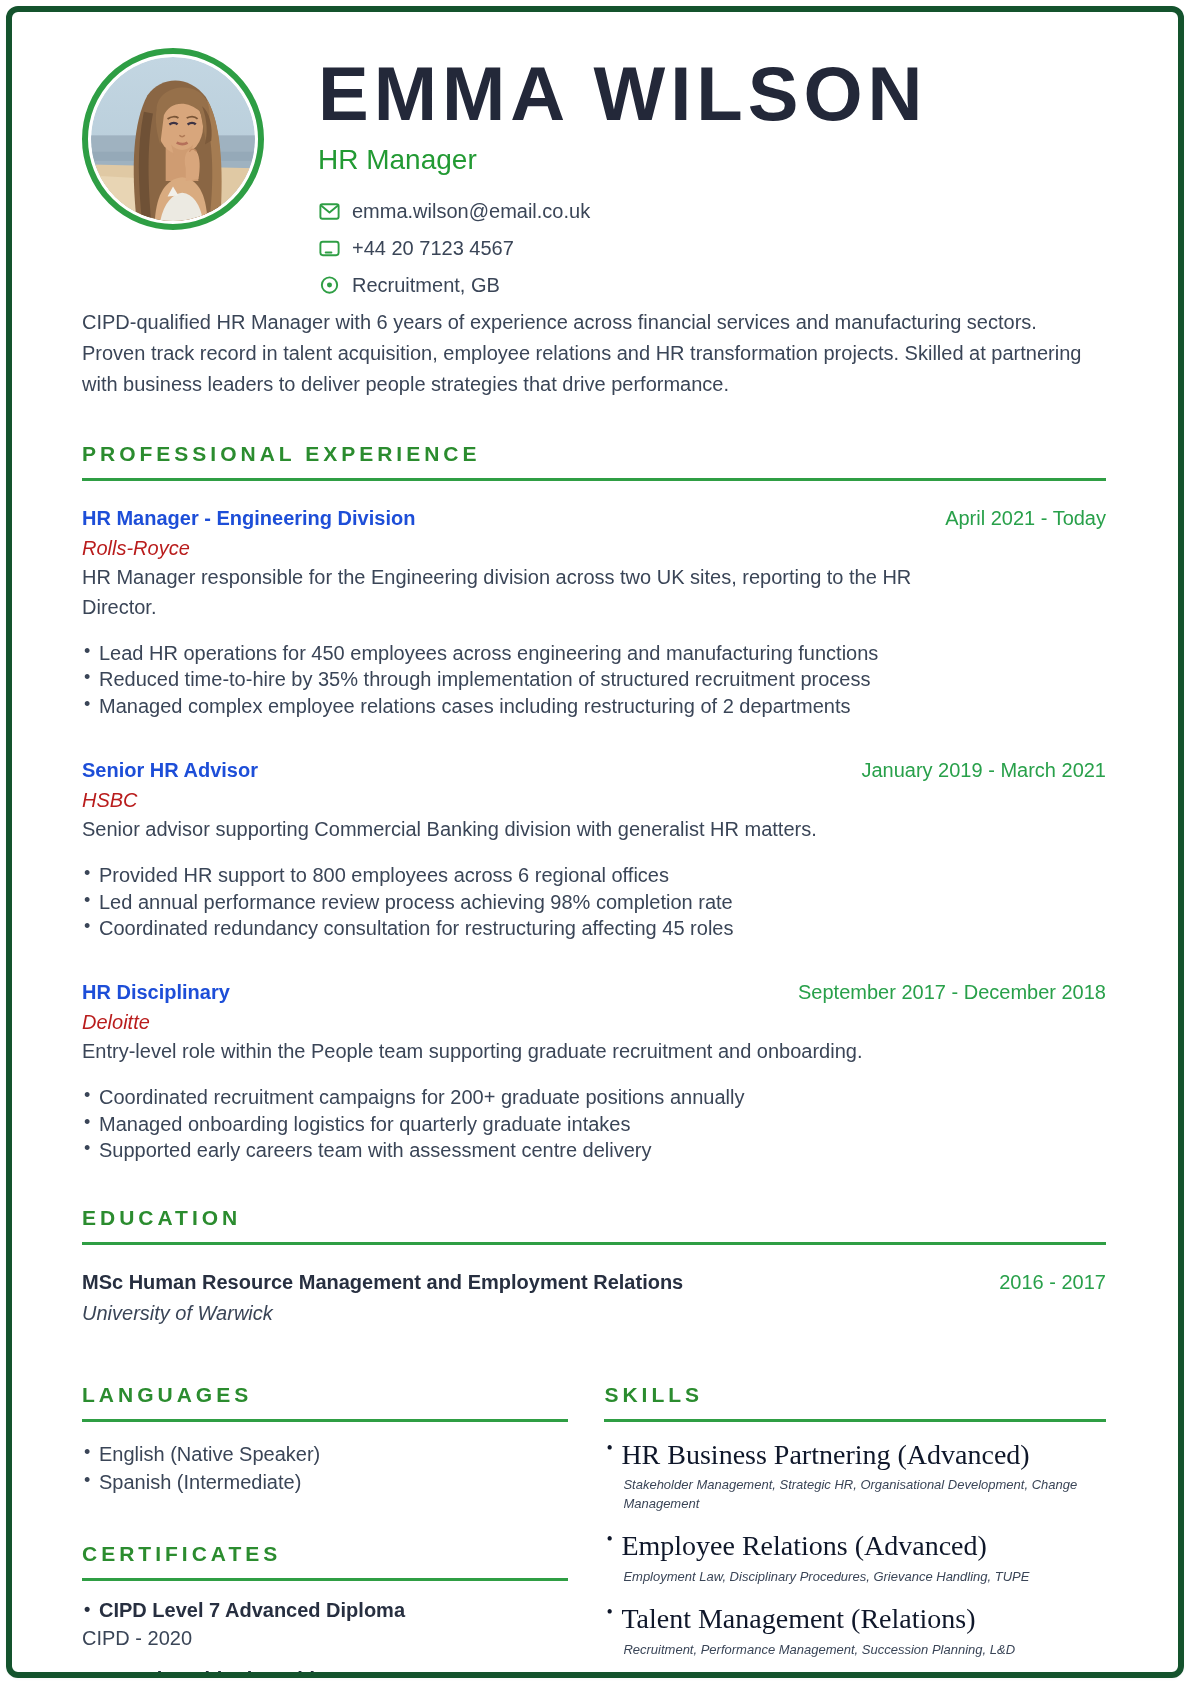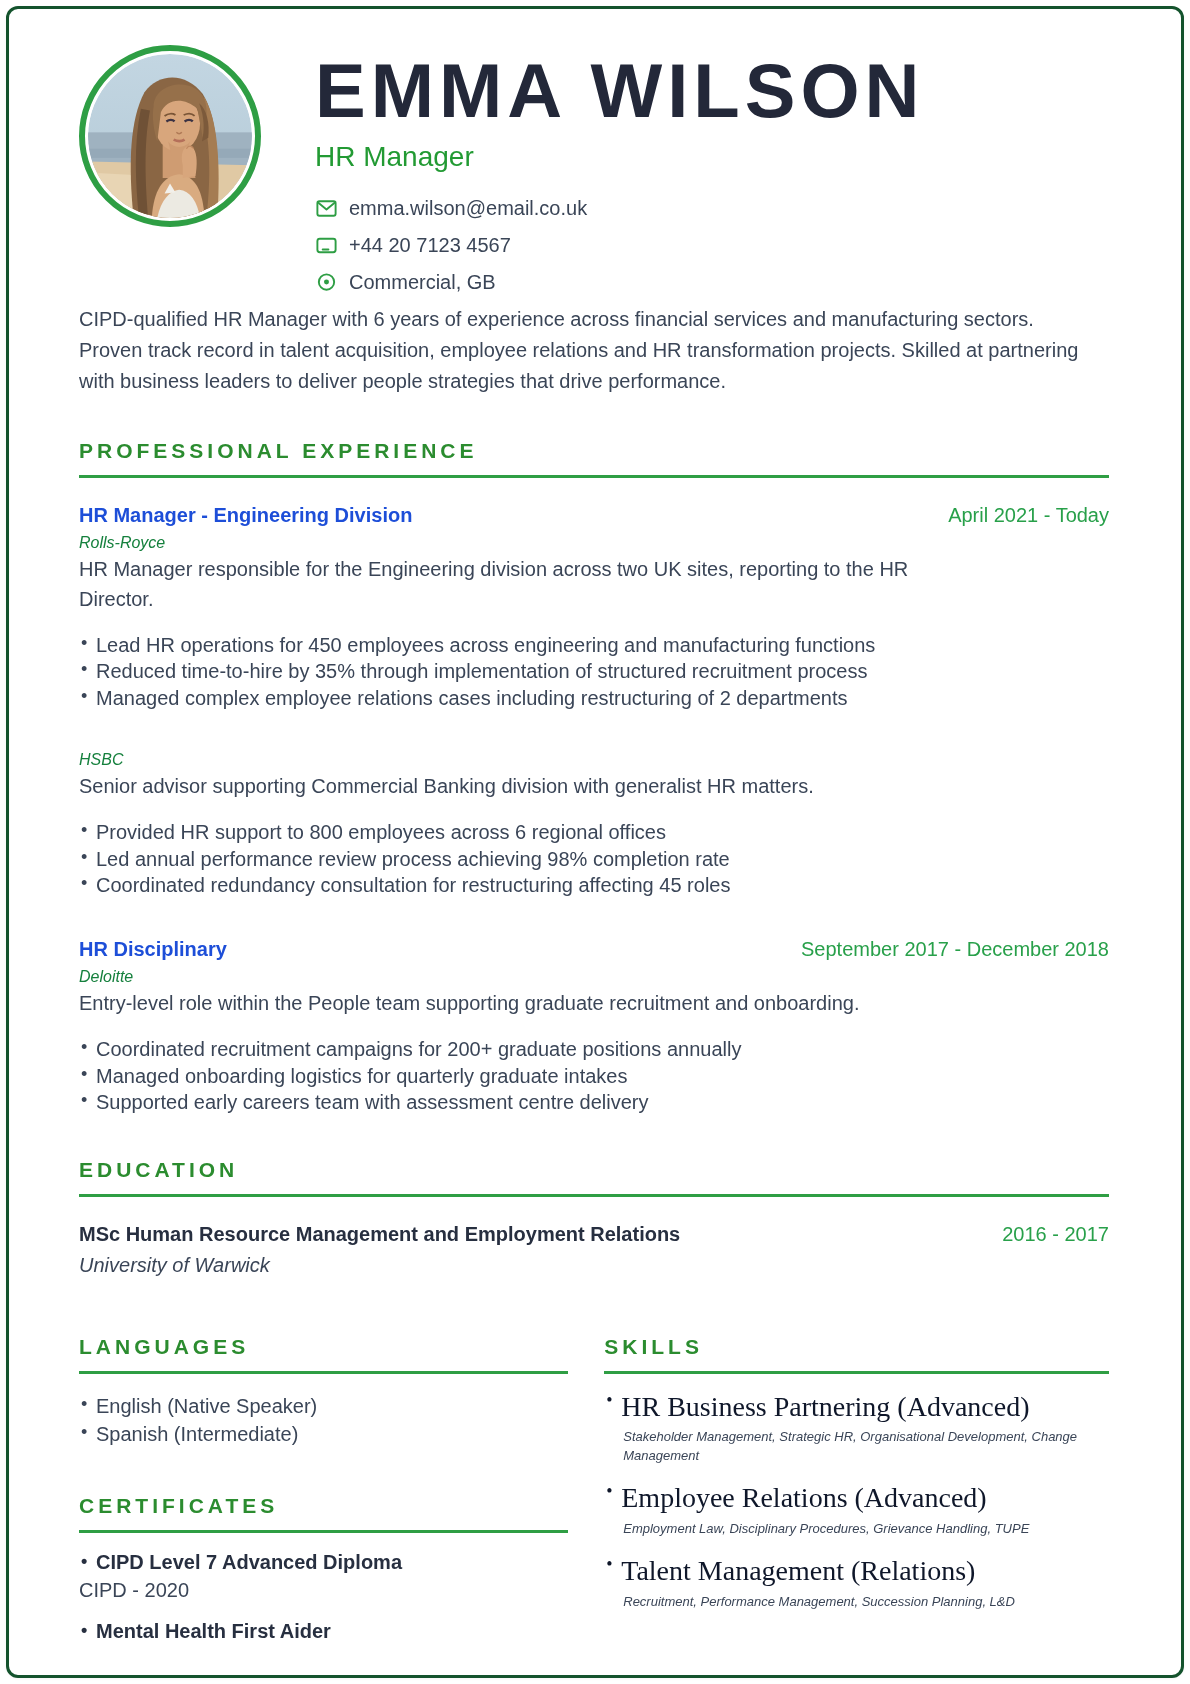--- a/index.html
+++ b/index.html
@@ -6,21 +6,21 @@
   html, body { background: #ffffff; }
   body {
     width: 1190px; height: 1684px;
     font-family: "Liberation Sans", "DejaVu Sans", sans-serif;
     color: #3a4557;
   }
   .card {
     width: 1178px; height: 1672px;
     margin: 6px auto 4px auto;
     background: #ffffff;
-    border: 3px solid #14532d;
+    border: 6px solid #14532d;
     border-radius: 12px;
     box-shadow: 0 1px 3px rgba(0,0,0,0.04);
     padding: 36px 72px 40px 70px;
     overflow: hidden;
   }
   
   .header { display: flex; gap: 54px; }
   .photo-ring {
     flex: 0 0 auto;
     width: 182px; height: 182px;
@@ -46,21 +46,21 @@
   .section-heading {
     font-size: 21px; font-weight: 700; letter-spacing: 4px; color: #2b8c2f;
   }
   .section-rule { height: 3px; background: #2f9e44; border: 0; margin-top: 12px; }
   
   .job { margin-top: 26px; }
   .job + .job { margin-top: 40px; }
   .job-head { display: flex; justify-content: space-between; align-items: baseline; }
   .job-name { font-size: 20px; font-weight: 700; color: #1d4ed8; }
   .job-dates { font-size: 20px; color: #28a04a; white-space: nowrap; }
-  .job-company { margin-top: 7px; font-size: 16px; font-style: italic; color: #15803d; }
+  .job-company { margin-top: 7px; font-size: 20px; font-style: italic; color: #b91c1c; }
   .job-desc { margin-top: 2px; font-size: 20px; line-height: 1.5; max-width: 900px; }
   .job-bullets { margin-top: 18px; list-style: none; }
   .job-bullets li { font-size: 20px; line-height: 1.32; padding-left: 17px; position: relative; }
   .job-bullets li::before { content: "•"; position: absolute; left: 2px; font-size: 18px; }
   
   .edu { margin-top: 26px; }
   .edu-head { display: flex; justify-content: space-between; align-items: baseline; }
   .edu-degree { font-size: 20px; font-weight: 700; color: #272f40; }
   .edu-dates { font-size: 20px; color: #28a04a; white-space: nowrap; }
   .edu-school { margin-top: 8px; font-size: 20px; font-style: italic; color: #3a4557; }
@@ -155,21 +155,21 @@
           </span>
           <span>+44 20 7123 4567</span>
         </div>
         <div class="contact-row">
           <span>
             <svg width="23" height="23" viewBox="0 0 24 24" fill="none" stroke="#2e9e44" stroke-width="2">
               <circle cx="12" cy="11.5" r="8"></circle>
               <circle cx="12" cy="11.5" r="2.6" fill="#2e9e44" stroke="none"></circle>
             </svg>
           </span>
-          <span>Commercial, GB</span>
+          <span>Recruitment, GB</span>
         </div>
       </div>
     </div>
   </div>
 
   <p class="summary">CIPD-qualified HR Manager with 6 years of experience across financial services and manufacturing sectors. Proven track record in talent acquisition, employee relations and HR transformation projects. Skilled at partnering with business leaders to deliver people strategies that drive performance.</p>
 
   <div class="section">
     <div class="section-heading">PROFESSIONAL EXPERIENCE</div>
     <hr class="section-rule">
@@ -182,20 +182,24 @@
       <div class="job-company">Rolls-Royce</div>
       <div class="job-desc">HR Manager responsible for the Engineering division across two UK sites, reporting to the HR Director.</div>
       <ul class="job-bullets">
         <li>Lead HR operations for 450 employees across engineering and manufacturing functions</li>
         <li>Reduced time-to-hire by 35% through implementation of structured recruitment process</li>
         <li>Managed complex employee relations cases including restructuring of 2 departments</li>
       </ul>
     </div>
 
     <div class="job">
+      <div class="job-head">
+        <span class="job-name">Senior HR Advisor</span>
+        <span class="job-dates">January 2019 - March 2021</span>
+      </div>
       <div class="job-company">HSBC</div>
       <div class="job-desc">Senior advisor supporting Commercial Banking division with generalist HR matters.</div>
       <ul class="job-bullets">
         <li>Provided HR support to 800 employees across 6 regional offices</li>
         <li>Led annual performance review process achieving 98% completion rate</li>
         <li>Coordinated redundancy consultation for restructuring affecting 45 roles</li>
       </ul>
     </div>
 
     <div class="job">

